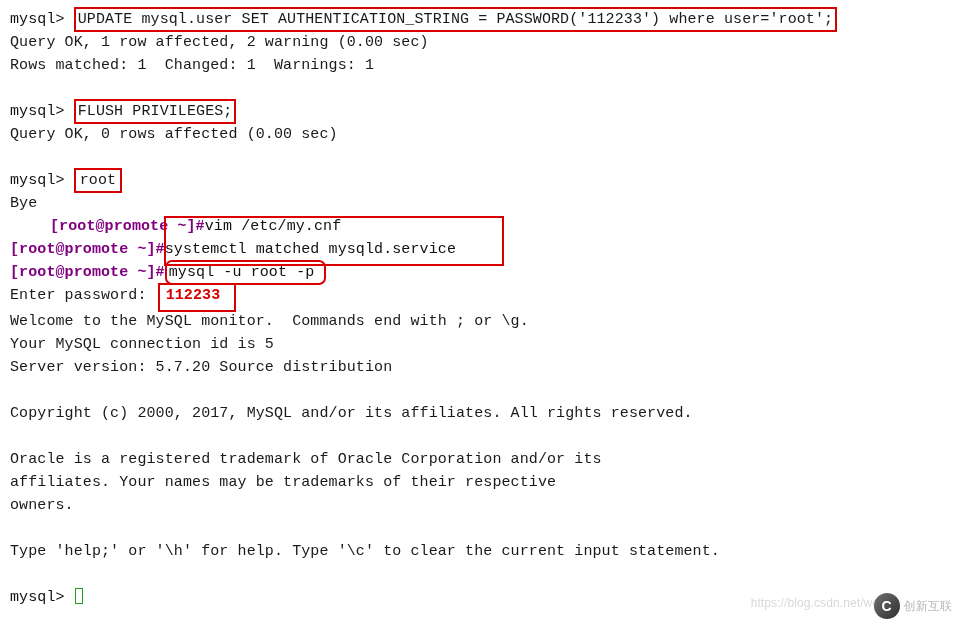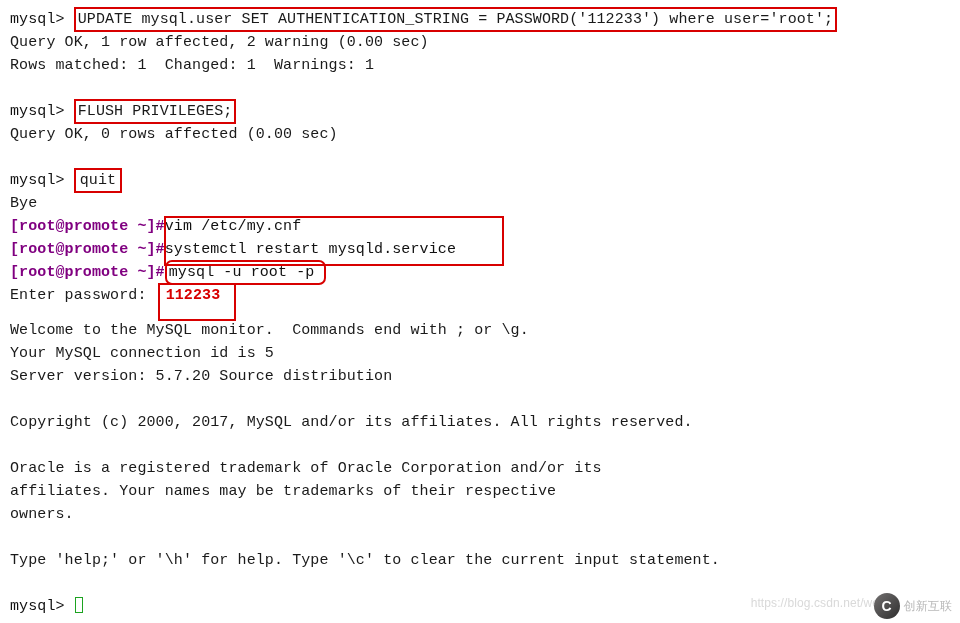--- a/index.html
+++ b/index.html
@@ -43,21 +43,21 @@
       border: 2px solid #d80000;
       padding: 0 4px;
       margin: -2px 0;
       line-height: 21px;
     }
     .pwdbox {
       display: inline-block;
       border: 2px solid #d80000;
       color: #d80000;
       font-weight: bold;
-      padding: 0 14px 13px 6px;
+      padding: 0 14px 4px 6px;
       margin: -2px 0 -2px 2px;
       line-height: 21px;
     }
     .cursor {
       display:inline-block;
       width:8px;
       height:16px;
       border:1.5px solid #1ca320;
       vertical-align:text-bottom;
       margin-left:1px;
@@ -104,25 +104,25 @@
 </head>
 <body>
 
 <div class="line"><span class="blk">mysql&gt;</span> <span class="box"><span>UPDATE mysql.user SET AUTHENTICATION_STRING = PASSWORD('112233') where user='root';</span></span></div>
 <div class="line">Query OK, 1 row affected, 2 warning (0.00 sec)</div>
 <div class="line">Rows matched: 1  Changed: 1  Warnings: 1</div>
 <div class="line">&nbsp;</div>
 <div class="line"><span class="blk">mysql&gt;</span> <span class="box"><span>FLUSH PRIVILEGES;</span></span></div>
 <div class="line">Query OK, 0 rows affected (0.00 sec)</div>
 <div class="line">&nbsp;</div>
-<div class="line"><span class="blk">mysql&gt;</span> <span class="box-tight"><span>quit</span></span></div>
+<div class="line"><span class="blk">mysql&gt;</span> <span class="box-tight"><span>root</span></span></div>
 <div class="line">Bye</div>
 
-<div class="line" style="position:relative;"><span class="pur">[root@promote ~]#</span><span class="blk">vim /etc/my.cnf</span></div>
-<div class="line"><span class="pur">[root@promote ~]#</span><span class="blk">systemctl restart mysqld.service</span></div>
+<div class="line" style="position:relative;margin-left:40px;"><span class="pur">[root@promote ~]#</span><span class="blk">vim /etc/my.cnf</span></div>
+<div class="line"><span class="pur">[root@promote ~]#</span><span class="blk">systemctl matched mysqld.service</span></div>
 <div class="line"><span class="pur">[root@promote ~]#</span><span class="box" style="padding-right:10px;border-radius:7px;"><span class="blk">mysql -u root -p</span></span></div>
 
 <div class="line"><span>Enter password:</span> <span class="pwdbox">112233</span></div>
 
 <div class="line">Welcome to the MySQL monitor.  Commands end with ; or \g.</div>
 <div class="line">Your MySQL connection id is 5</div>
 <div class="line">Server version: 5.7.20 Source distribution</div>
 <div class="line">&nbsp;</div>
 <div class="line">Copyright (c) 2000, 2017, MySQL and/or its affiliates. All rights reserved.</div>
 <div class="line">&nbsp;</div>

